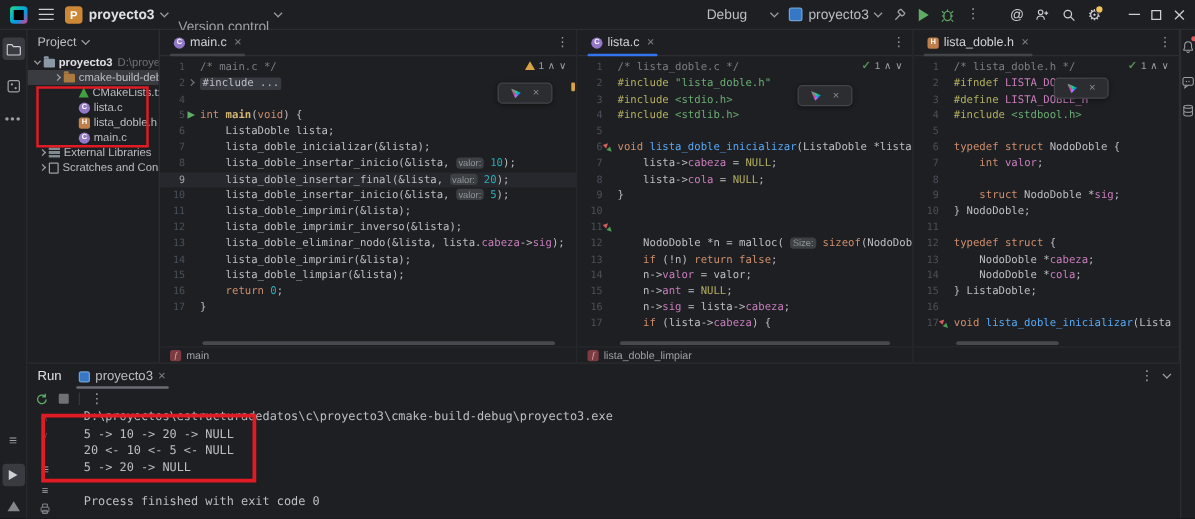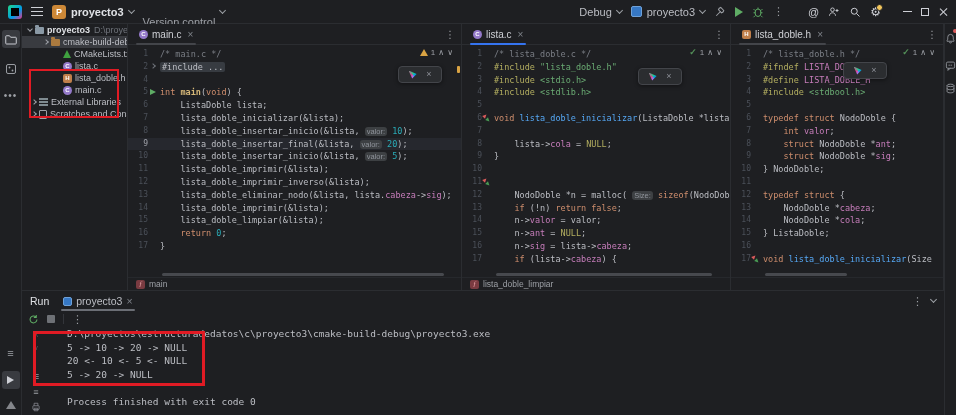--- a/index.html
+++ b/index.html
@@ -128,21 +128,21 @@
         <span class="pbadge">P</span>
         <span class="pname">proyecto3</span>
         <span class="chev"></span>
       </span>
       <span style="display:flex;align-items:center;gap:5px">
         <span class="dim">Version control</span>
         <span class="chev"></span>
       </span>
     </div>
     <div class="hgrp">
-      <span style="display:flex;align-items:center;gap:5px">
+      <span style="display:flex;align-items:center;gap:19px">
         <span>Debug</span>
         <span class="chev"></span>
       </span>
       <span style="display:flex;align-items:center;gap:5px">
         <span class="cfgicon"></span>
         <span>proyecto3</span>
         <span class="chev"></span>
       </span>
       <svg width="12" height="12" viewBox="0 0 16 16">
           <path d="M3 13l6-6M7 3l2-1 4 4-1 2-2 1-4-4z" stroke="#9da0a6" stroke-width="1.4" fill="none"></path>
@@ -188,20 +188,24 @@
     <span class="dots3">•••</span>
     <span class="grow"></span>
     <span class="eqicon">≡</span>
     <span class="stool active">
         <span class="runtri"></span>
       </span>
     <span class="warntri"></span>
   </div>
 
   <div class="project">
+    <div class="pjhead">
+      <span>Project</span>
+      <span class="chev"></span>
+    </div>
     <div id="tree">
         <div class="trow" style="padding-left: 6px;">
           <span class="chevD"></span>
           <span class="ticon">
             <span class="fold-ico"></span>
           </span>
           <span class="tlabel" style="font-weight: bold; color: rgb(223, 225, 229);">proyecto3</span>
           <span class="tpath">D:\proyectos\e</span>
         </div>
         <div class="trow sel" style="padding-left: 22px;">
@@ -316,21 +320,21 @@
           </div>
           <span class="tabkebab">⋮</span>
         </div>
         <div class="code">
           <div class="crow"><span class="ln">1</span><span class="mk"></span><span class="src"><span class="c-cmt">/* lista_doble.c */</span></span></div>
           <div class="crow"><span class="ln">2</span><span class="mk"></span><span class="src"><span class="c-dir">#include </span><span class="c-str">"lista_doble.h"</span></span></div>
           <div class="crow"><span class="ln">3</span><span class="mk"></span><span class="src"><span class="c-dir">#include </span><span class="c-str">&lt;stdio.h&gt;</span></span></div>
           <div class="crow"><span class="ln">4</span><span class="mk"></span><span class="src"><span class="c-dir">#include </span><span class="c-str">&lt;stdlib.h&gt;</span></span></div>
           <div class="crow"><span class="ln">5</span><span class="mk"></span><span class="src"></span></div>
           <div class="crow"><span class="ln">6</span><span class="mk"><i class="mk-nav"></i></span><span class="src"><span class="c-kw">void </span><span class="c-fn">lista_doble_inicializar</span><span class="c-pl">(ListaDoble *lista</span></span></div>
-          <div class="crow"><span class="ln">7</span><span class="mk"></span></div>
+          <div class="crow"><span class="ln">7</span><span class="mk"></span><span class="src"><span class="c-pl">    lista-&gt;</span><span class="c-fld">cabeza</span><span class="c-pl"> = </span><span class="c-cst">NULL</span><span class="c-pl">;</span></span></div>
           <div class="crow"><span class="ln">8</span><span class="mk"></span><span class="src"><span class="c-pl">    lista-&gt;</span><span class="c-fld">cola</span><span class="c-pl"> = </span><span class="c-cst">NULL</span><span class="c-pl">;</span></span></div>
           <div class="crow"><span class="ln">9</span><span class="mk"></span><span class="src"><span class="c-pl">}</span></span></div>
           <div class="crow"><span class="ln">10</span><span class="mk"></span><span class="src"></span></div>
           <div class="crow"><span class="ln">11</span><span class="mk"><i class="mk-nav"></i></span></div>
           <div class="crow"><span class="ln">12</span><span class="mk"></span><span class="src"><span class="c-pl">    NodoDoble *n = malloc( </span><span class="hint">Size:</span><span class="c-pl"> </span><span class="c-kw">sizeof</span><span class="c-pl">(NodoDobl</span></span></div>
           <div class="crow"><span class="ln">13</span><span class="mk"></span><span class="src"><span class="c-kw">    if </span><span class="c-pl">(!n) </span><span class="c-kw">return </span><span class="c-kw">false</span><span class="c-pl">;</span></span></div>
           <div class="crow"><span class="ln">14</span><span class="mk"></span><span class="src"><span class="c-pl">    n-&gt;</span><span class="c-fld">valor</span><span class="c-pl"> = valor;</span></span></div>
           <div class="crow"><span class="ln">15</span><span class="mk"></span><span class="src"><span class="c-pl">    n-&gt;</span><span class="c-fld">ant</span><span class="c-pl"> = </span><span class="c-cst">NULL</span><span class="c-pl">;</span></span></div>
           <div class="crow"><span class="ln">16</span><span class="mk"></span><span class="src"><span class="c-pl">    n-&gt;</span><span class="c-fld">sig</span><span class="c-pl"> = lista-&gt;</span><span class="c-fld">cabeza</span><span class="c-pl">;</span></span></div>
           <div class="crow"><span class="ln">17</span><span class="mk"></span><span class="src"><span class="c-kw">    if </span><span class="c-pl">(lista-&gt;</span><span class="c-fld">cabeza</span><span class="c-pl">) {</span></span></div>
@@ -364,30 +368,30 @@
           <span class="tabkebab">⋮</span>
         </div>
         <div class="code">
           <div class="crow"><span class="ln">1</span><span class="mk"></span><span class="src"><span class="c-cmt">/* lista_doble.h */</span></span></div>
           <div class="crow"><span class="ln">2</span><span class="mk"></span><span class="src"><span class="c-dir">#ifndef </span><span class="c-mac">LISTA_DOBLE_H</span></span></div>
           <div class="crow"><span class="ln">3</span><span class="mk"></span><span class="src"><span class="c-dir">#define </span><span class="c-mac">LISTA_DOBLE_H</span></span></div>
           <div class="crow"><span class="ln">4</span><span class="mk"></span><span class="src"><span class="c-dir">#include </span><span class="c-str">&lt;stdbool.h&gt;</span></span></div>
           <div class="crow"><span class="ln">5</span><span class="mk"></span><span class="src"></span></div>
           <div class="crow"><span class="ln">6</span><span class="mk"></span><span class="src"><span class="c-kw">typedef struct </span><span class="c-pl">NodoDoble {</span></span></div>
           <div class="crow"><span class="ln">7</span><span class="mk"></span><span class="src"><span class="c-kw">    int </span><span class="c-fld">valor</span><span class="c-pl">;</span></span></div>
-          <div class="crow"><span class="ln">8</span><span class="mk"></span><span class="src"><span class="c-kw">    struct </span><span class="c-pl">NodoDoble *</span><span class="c-fld">ant</span><span class="c-pl">;</span></span></div>
+          <div class="crow"><span class="ln">8</span><span class="mk"></span></div>
           <div class="crow"><span class="ln">9</span><span class="mk"></span><span class="src"><span class="c-kw">    struct </span><span class="c-pl">NodoDoble *</span><span class="c-fld">sig</span><span class="c-pl">;</span></span></div>
           <div class="crow"><span class="ln">10</span><span class="mk"></span><span class="src"><span class="c-pl">} NodoDoble;</span></span></div>
           <div class="crow"><span class="ln">11</span><span class="mk"></span><span class="src"></span></div>
           <div class="crow"><span class="ln">12</span><span class="mk"></span><span class="src"><span class="c-kw">typedef struct </span><span class="c-pl">{</span></span></div>
           <div class="crow"><span class="ln">13</span><span class="mk"></span><span class="src"><span class="c-pl">    NodoDoble *</span><span class="c-fld">cabeza</span><span class="c-pl">;</span></span></div>
           <div class="crow"><span class="ln">14</span><span class="mk"></span><span class="src"><span class="c-pl">    NodoDoble *</span><span class="c-fld">cola</span><span class="c-pl">;</span></span></div>
           <div class="crow"><span class="ln">15</span><span class="mk"></span><span class="src"><span class="c-pl">} ListaDoble;</span></span></div>
           <div class="crow"><span class="ln">16</span><span class="mk"></span><span class="src"></span></div>
-          <div class="crow"><span class="ln">17</span><span class="mk"><i class="mk-nav"></i></span><span class="src"><span class="c-kw">void </span><span class="c-fn">lista_doble_inicializar</span><span class="c-pl">(Size</span></span></div>
+          <div class="crow"><span class="ln">17</span><span class="mk"><i class="mk-nav"></i></span><span class="src"><span class="c-kw">void </span><span class="c-fn">lista_doble_inicializar</span><span class="c-pl">(Lista</span></span></div>
           <div class="inspect">
             <span class="insp-ok">✓</span>
             <span>1</span>
             <span>∧</span>
             <span>∨</span>
           </div>
           <div class="aiwidget" style="left: 112px; top: 16px;">
             <span class="aicursor"></span>
             <span class="aix">×</span>
           </div>

